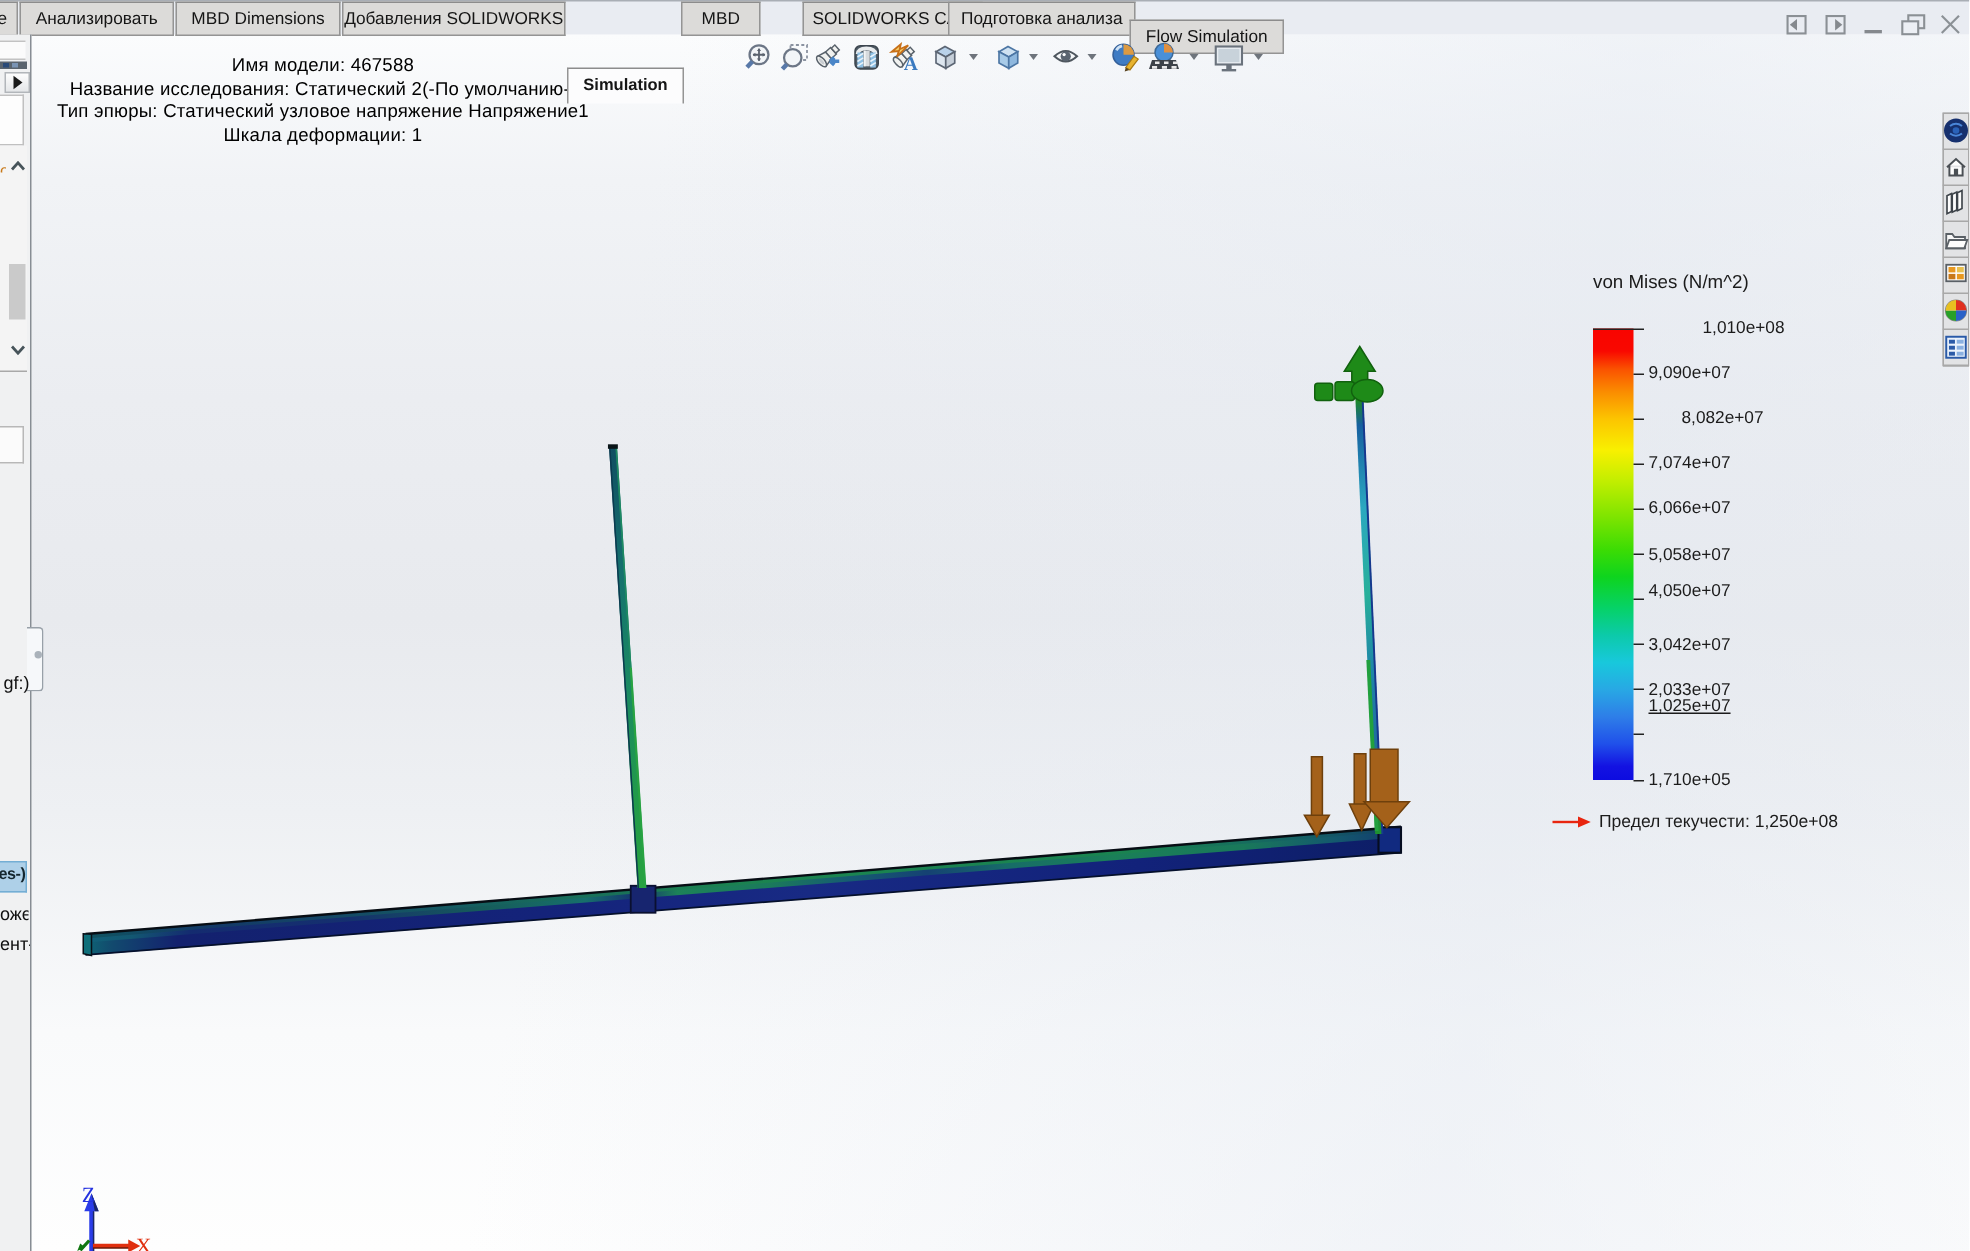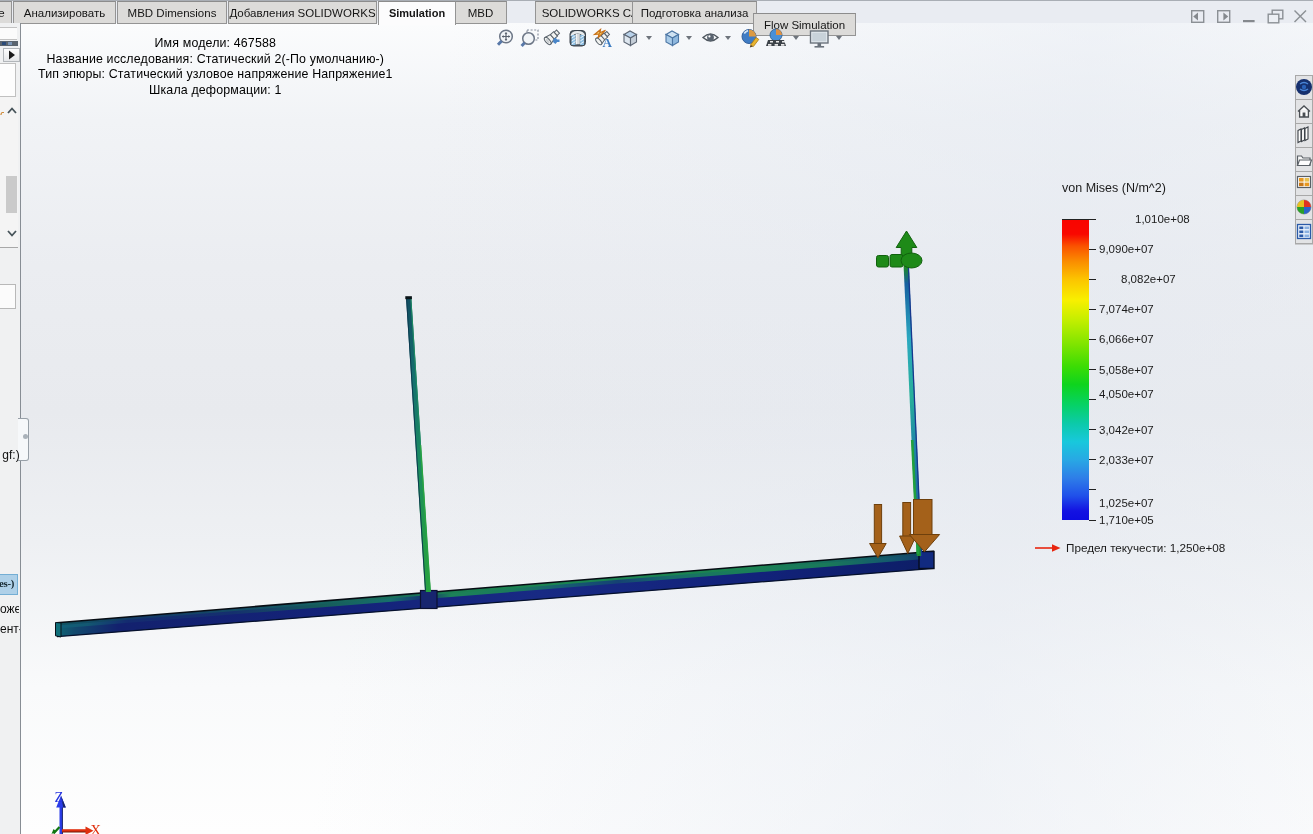--- a/index.html
+++ b/index.html
@@ -31,21 +31,21 @@
 </style>
 </head>
 <body>
 <div id="page">
   <div id="viewport"></div>
   <div id="tabbar">
 <div class="tab" style="left:-9px;width:21px;">е</div>
 <div class="tab" style="left:13px;width:103px;">Анализировать</div>
 <div class="tab" style="left:117px;width:110px;">MBD Dimensions</div>
 <div class="tab" style="left:228px;width:149px;">Добавления SOLIDWORKS</div>
-<div class="tab active" style="left:378px;width:78px;">Simulation</div>
+<div class="tab active" style="left:378px;width:78px;margin-top:44px;">Simulation</div>
 <div class="tab" style="left:454px;width:53px;text-align:center;">MBD</div>
 <div class="tab" style="left:535px;width:120px;">SOLIDWORKS CAM</div>
 <div class="tab" style="left:632px;width:125px;">Подготовка анализа</div>
 <div class="tab" style="left:753px;width:103px;margin-top:12px;">Flow Simulation</div>
 </div>
   <div id="sliver"></div>
   <div id="info">Имя модели: 467588
 Название исследования: Статический 2(-По умолчанию-)
 Тип эпюры: Статический узловое напряжение Напряжение1
 Шкала деформации: 1</div>
@@ -63,21 +63,21 @@
 <div class="llab" style="top:333.4px;">6,066e+07</div>
 <div class="ltick" style="top:369.0px;"></div>
 <div class="llab" style="top:363.5px;">5,058e+07</div>
 <div class="ltick" style="top:399.1px;"></div>
 <div class="llab" style="top:388px;">4,050e+07</div>
 <div class="ltick" style="top:429.2px;"></div>
 <div class="llab" style="top:423.7px;">3,042e+07</div>
 <div class="ltick" style="top:459.3px;"></div>
 <div class="llab" style="top:453.8px;">2,033e+07</div>
 <div class="ltick" style="top:489.4px;"></div>
-<div class="llab" style="top:497px;">1,025e+07</div>
+<div class="llab" style="top:465px;text-decoration:underline;">1,025e+07</div>
 <div class="ltick" style="top:519.5px;"></div>
 <div class="llab" style="top:514.0px;">1,710e+05</div>
 
   <div id="yield">Предел текучести: 1,250e+08</div>
 
 <svg id="model" width="1313" height="834" viewBox="0 0 1313 834" style="position:absolute;left:0;top:0;z-index:1;">
 <defs>
  <linearGradient id="beamside" x1="0" y1="0" x2="1" y2="0">
    <stop offset="0" stop-color="#0e6574"></stop>
           <stop offset="0.02" stop-color="#124a6e"></stop>
@@ -327,21 +327,21 @@
       <polyline points="1,1 5,5.5 9,1" fill="none" stroke="#47545a" stroke-width="1.8"></polyline>
     </svg>
 <div style="position:absolute;left:0;top:108px;width:4px;height:7px;overflow:hidden;font-size:11px;color:#c87818;z-index:3;">o</div>
 <div style="position:absolute;left:0;top:284px;width:16px;height:25px;background:#fbfbfb;border:1px solid #b8b8b8;border-left:none;z-index:2;"></div>
 
 <div style="position:absolute;left:18px;top:418px;width:10.5px;height:43px;background:#f6f8fa;border:1px solid #98a0a8;border-left:none;border-radius:0 3px 3px 0;z-index:2;"></div>
 <div style="position:absolute;left:22.5px;top:433.5px;width:5px;height:5px;border-radius:50%;background:#aab2ba;z-index:3;"></div>
 <div class="frag" style="left:1px;top:448px;width:20px;z-index:3;text-align:center;">gf:)</div>
 
 <div style="position:absolute;left:0;top:574px;width:18px;height:21px;background:#aed0e8;border:1px solid #74aed4;border-left:none;z-index:2;"></div>
-<div class="frag" style="left:-1px;top:577px;width:19px;font-weight:bold;color:#14262e;font-size:10.8px;letter-spacing:-0.3px;z-index:3;font-family:Liberation Serif, serif;">es-)</div>
+<div class="frag" style="left:-1px;top:577px;width:19px;font-weight:bold;color:#14262e;font-size:10.8px;letter-spacing:-0.3px;z-index:3;">es-)</div>
 <div class="frag" style="left:0px;top:602px;width:19px;z-index:3;">оже</div>
 <div class="frag" style="left:0px;top:622px;width:20px;z-index:3;">ент-</div>
 
 <div id="taskpane"></div>
 <svg width="18" height="170" viewBox="0 0 18 170" style="position:absolute;left:1295px;top:75px;z-index:3;">
  <g stroke="#a8a8a8" stroke-width="1" fill="none">
   <rect x="0.5" y="0.5" width="17" height="168.5"></rect>
   <line x1="0" y1="24.5" x2="18" y2="24.5"></line>
         <line x1="0" y1="48.5" x2="18" y2="48.5"></line>
   <line x1="0" y1="72.5" x2="18" y2="72.5"></line>

